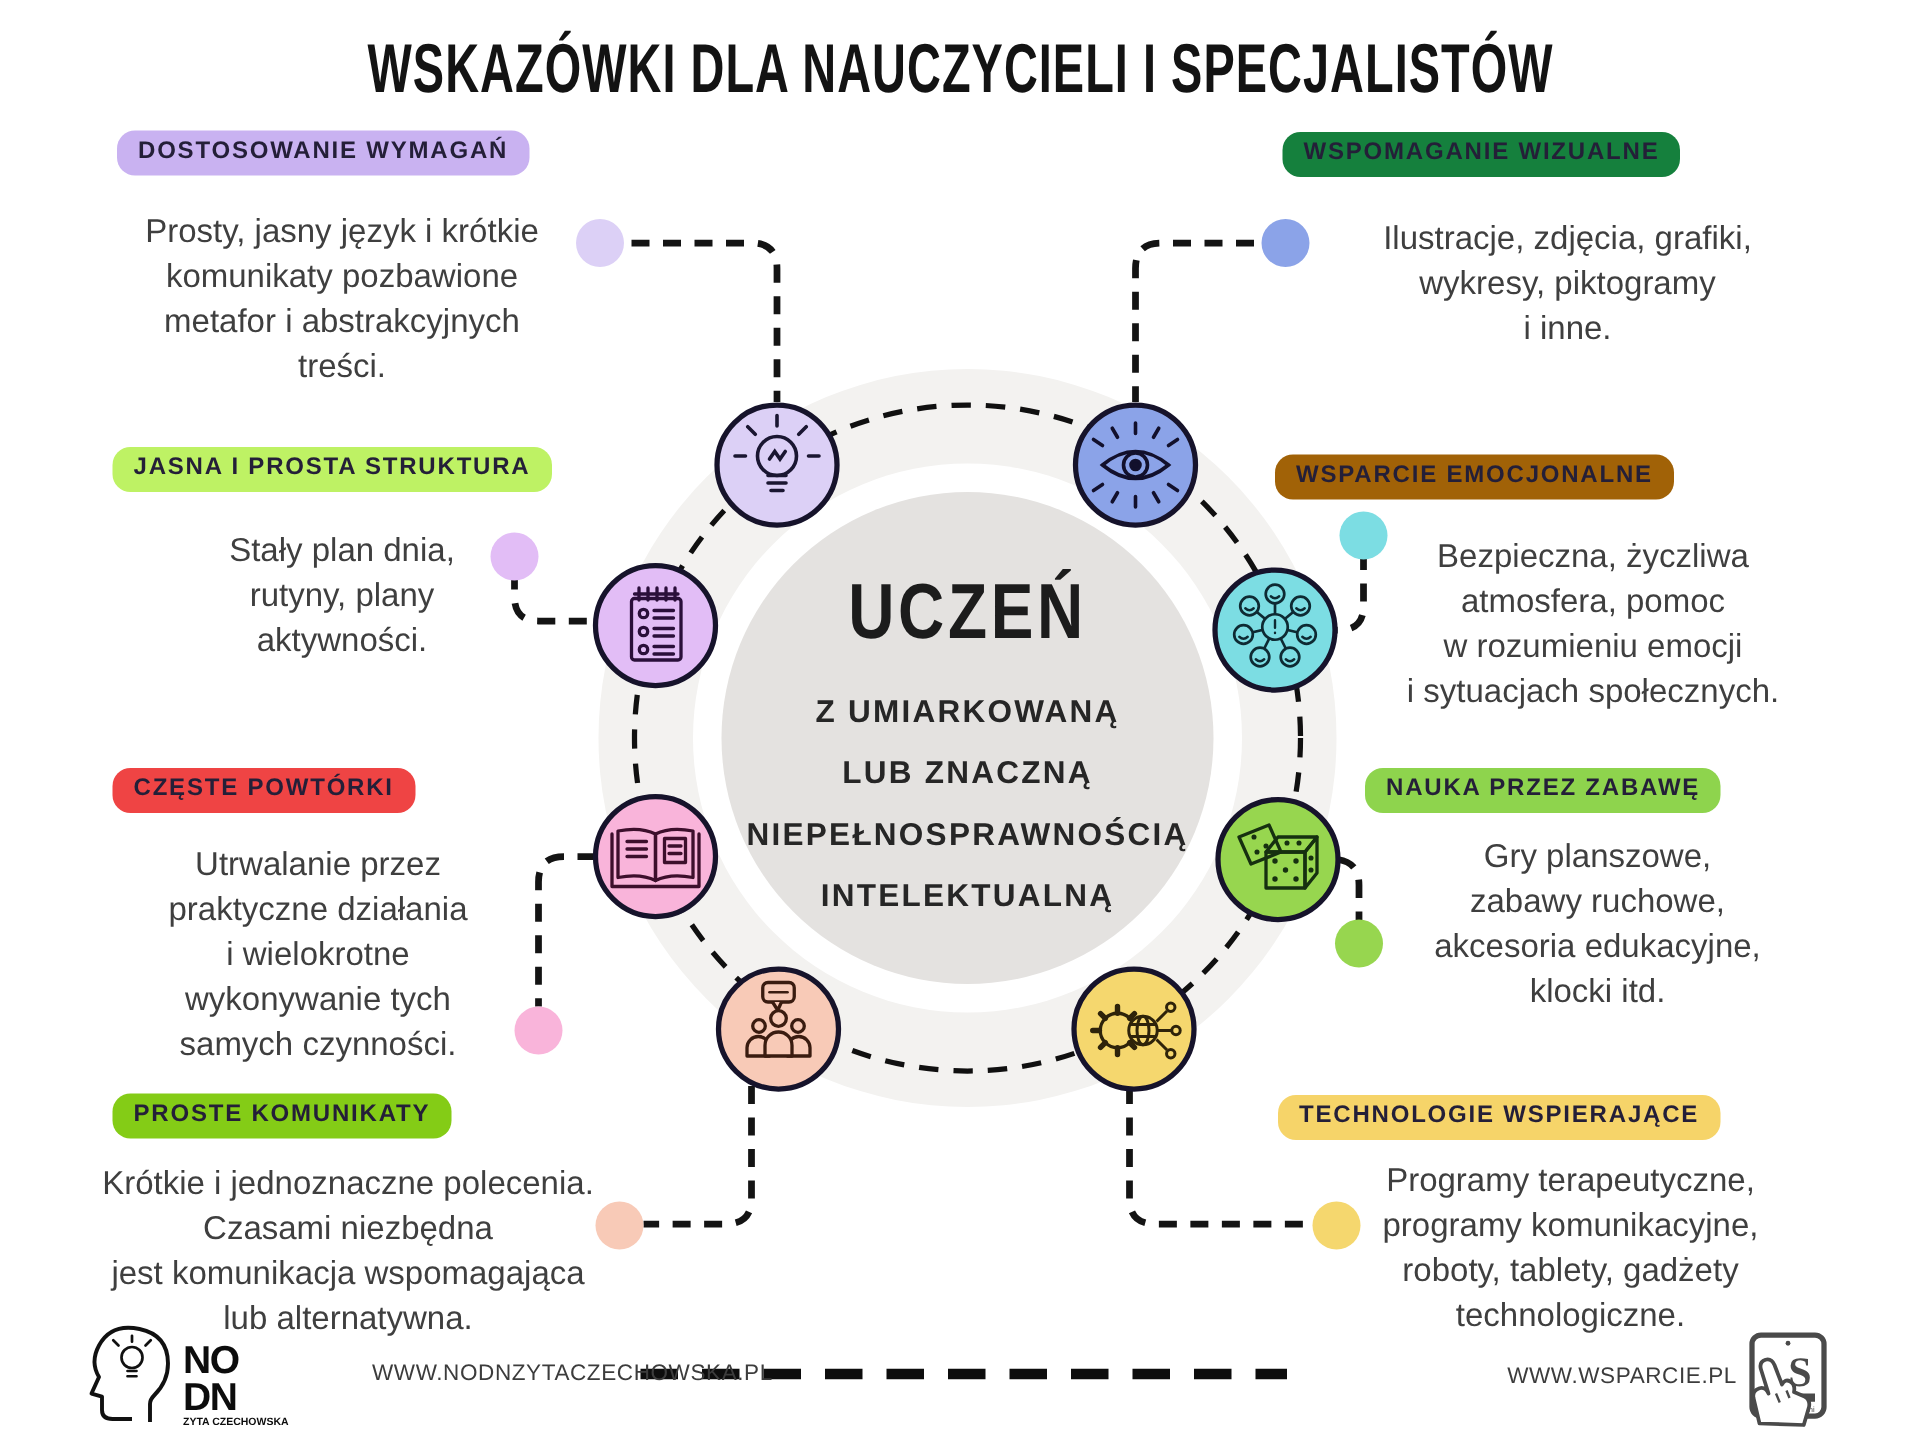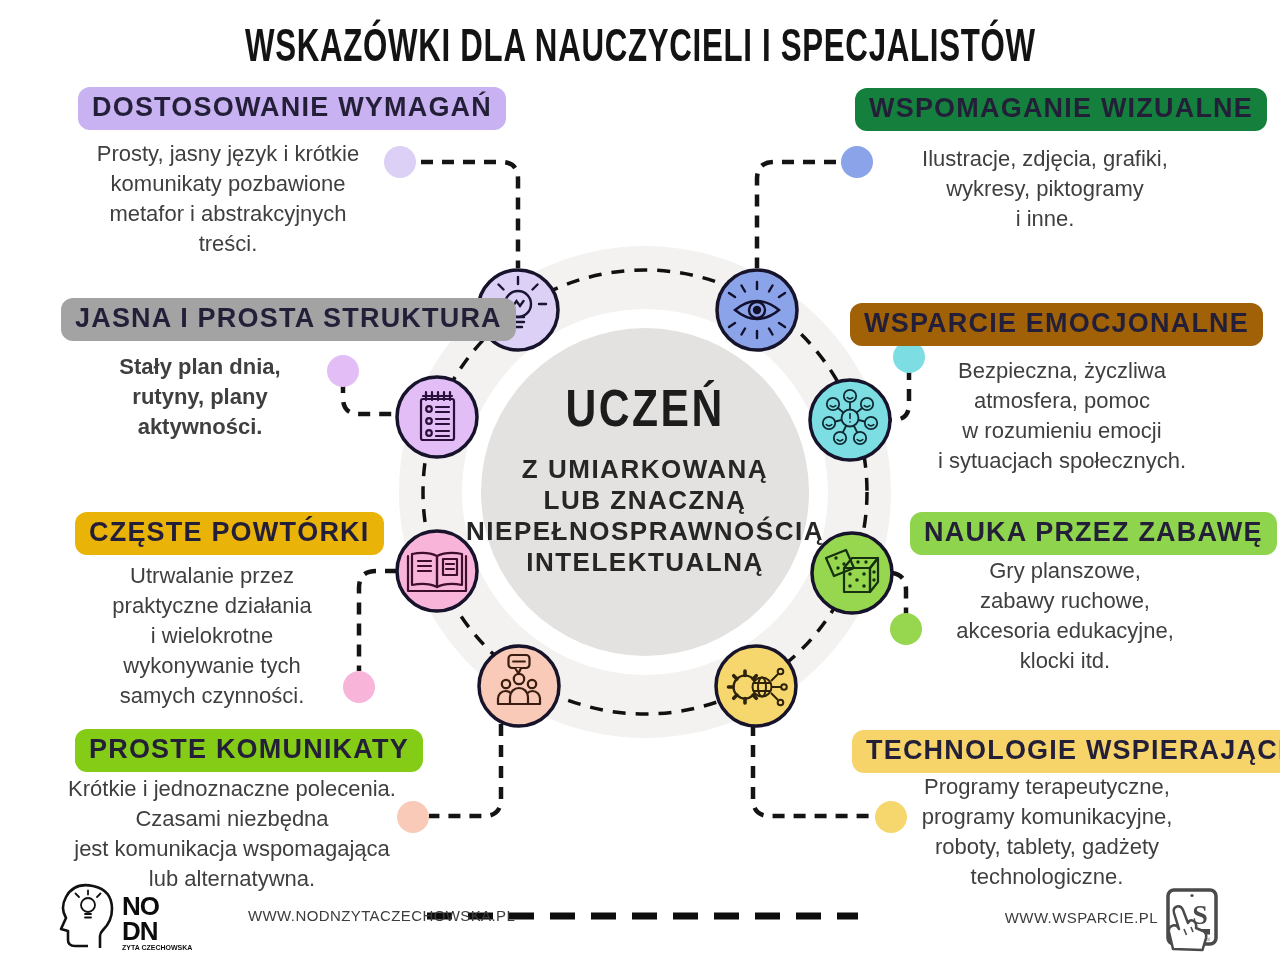--- a/index.html
+++ b/index.html
@@ -3,27 +3,27 @@
 <meta charset="utf-8">
 <style>
   html,body{margin:0;padding:0;}
   body{width:1280px;height:960px;background:#ffffff;font-family:"Liberation Sans",sans-serif;overflow:hidden;}
   .canvas{position:relative;width:1280px;height:960px;background:#ffffff;}
   .layer{position:absolute;left:0;top:0;}
   .title{position:absolute;left:0;top:18px;width:1280px;text-align:center;}
   .title span{display:inline-block;transform:scaleX(.68);transform-origin:center;
     font-size:46px;font-weight:900;letter-spacing:1px;color:#131313;white-space:nowrap;}
   .badge{position:absolute;display:inline-block;white-space:nowrap;border-radius:12px;
-    padding:5px 14px 7px;font-size:27px;font-weight:800;letter-spacing:1.2px;color:#241f38;}
+    padding:5px 14px 7px;font-size:16px;font-weight:800;letter-spacing:1.2px;color:#241f38;}
   .body-text{position:absolute;text-align:center;font-size:22px;line-height:30px;color:#3f3f3f;}
   .center-block{position:absolute;left:455px;top:378px;width:380px;text-align:center;color:#222;}
   .center-block .uczen{display:inline-block;transform:scaleX(.82);transform-origin:center;
     font-size:52px;font-weight:900;letter-spacing:3px;color:#1c1c1c;}
-  .center-block .clines{margin-top:16px;font-size:26px;font-weight:700;letter-spacing:1.5px;
-    line-height:31px;color:#262626;}
+  .center-block .clines{margin-top:16px;font-size:21px;font-weight:700;letter-spacing:1.5px;
+    line-height:41px;color:#262626;}
   .furl{position:absolute;font-size:15px;letter-spacing:.4px;color:#3c3c3c;}
 </style>
 </head>
 <body>
 
 <div class="canvas">
 
   <svg class="layer" width="1280" height="960" viewBox="0 0 1280 960">
 
     <circle cx="645" cy="492" r="246" fill="#f3f2f0"></circle>
@@ -202,30 +202,30 @@
       <text x="1200" y="941" font-size="5" fill="#4a4a4a" text-anchor="middle" font-family="Liberation Sans, sans-serif">specjalni</text>
       <path d="M 1173 949 L 1169 932 Q 1168 927 1173 925.5 Q 1177 924.5 1179 929 L 1174 913 Q 1172.5 908 1177 906.5 Q 1181 905.5 1183 910 L 1188 923 Q 1190 919 1193.5 921 Q 1197 923 1196 928 L 1203 931 Q 1207 933 1206 938 L 1202.5 950 Z" fill="#ffffff" stroke="#4a4a4a" stroke-width="2.5" stroke-linejoin="round"></path>
       <path d="M 1184 929 l 2.5 6 M 1191 927 l 2 5" fill="none" stroke="#4a4a4a" stroke-width="1.6"></path>
     </g>
   </svg>
 
   <div class="title"><span>WSKAZÓWKI DLA NAUCZYCIELI I SPECJALISTÓW</span></div>
 
   <div class="badge" style="left: 78px; top: 87px; background-color: rgb(201, 178, 241);">DOSTOSOWANIE WYMAGAŃ</div>
   <div class="badge" style="left: 855px; top: 88px; background-color: #15803d;">WSPOMAGANIE WIZUALNE</div>
-  <div class="badge" style="left: 61px; top: 298px; background-color: #a3a3a3;">JASNA I PROSTA STRUKTURA</div>
+  <div class="badge" style="left: 75px; top: 298px; background-color: #bef264;">JASNA I PROSTA STRUKTURA</div>
   <div class="badge" style="left: 850px; top: 303px; background-color: #a16207;">WSPARCIE EMOCJONALNE</div>
-  <div class="badge" style="left: 75px; top: 512px; background-color: #eab308;">CZĘSTE POWTÓRKI</div>
+  <div class="badge" style="left: 75px; top: 512px; background-color: #ef4444;">CZĘSTE POWTÓRKI</div>
   <div class="badge" style="left: 910px; top: 512px; background-color: rgb(142, 212, 77);">NAUKA PRZEZ ZABAWĘ</div>
   <div class="badge" style="left: 75px; top: 729px; background-color: #84cc16;">PROSTE KOMUNIKATY</div>
   <div class="badge" style="left: 852px; top: 730px; background-color: rgb(246, 212, 105);">TECHNOLOGIE WSPIERAJĄCE</div>
 
   <div class="body-text" style="left:48px;top:139px;width:360px;">Prosty, jasny język i krótkie<br>komunikaty pozbawione<br>metafor i abstrakcyjnych<br>treści.</div>
   <div class="body-text" style="left:880px;top:144px;width:330px;">Ilustracje, zdjęcia, grafiki,<br>wykresy, piktogramy<br>i inne.</div>
-  <div class="body-text" style="left:50px;top:352px;width:300px;font-weight:bold;">Stały plan dnia,<br>rutyny, plany<br>aktywności.</div>
+  <div class="body-text" style="left:78px;top:352px;width:300px;">Stały plan dnia,<br>rutyny, plany<br>aktywności.</div>
   <div class="body-text" style="left:877px;top:356px;width:370px;">Bezpieczna, życzliwa<br>atmosfera, pomoc<br>w rozumieniu emocji<br>i sytuacjach społecznych.</div>
   <div class="body-text" style="left:62px;top:561px;width:300px;">Utrwalanie przez<br>praktyczne działania<br>i wielokrotne<br>wykonywanie tych<br>samych czynności.</div>
   <div class="body-text" style="left:42px;top:774px;width:380px;">Krótkie i jednoznaczne polecenia.<br>Czasami niezbędna<br>jest komunikacja wspomagająca<br>lub alternatywna.</div>
   <div class="body-text" style="left:905px;top:556px;width:320px;">Gry planszowe,<br>zabawy ruchowe,<br>akcesoria edukacyjne,<br>klocki itd.</div>
   <div class="body-text" style="left:857px;top:772px;width:380px;">Programy terapeutyczne,<br>programy komunikacyjne,<br>roboty, tablety, gadżety<br>technologiczne.</div>
 
   <div class="center-block">
     <span class="uczen">UCZEŃ</span>
     <div class="clines">Z UMIARKOWANĄ<br>LUB ZNACZNĄ<br>NIEPEŁNOSPRAWNOŚCIĄ<br>INTELEKTUALNĄ</div>
   </div>

